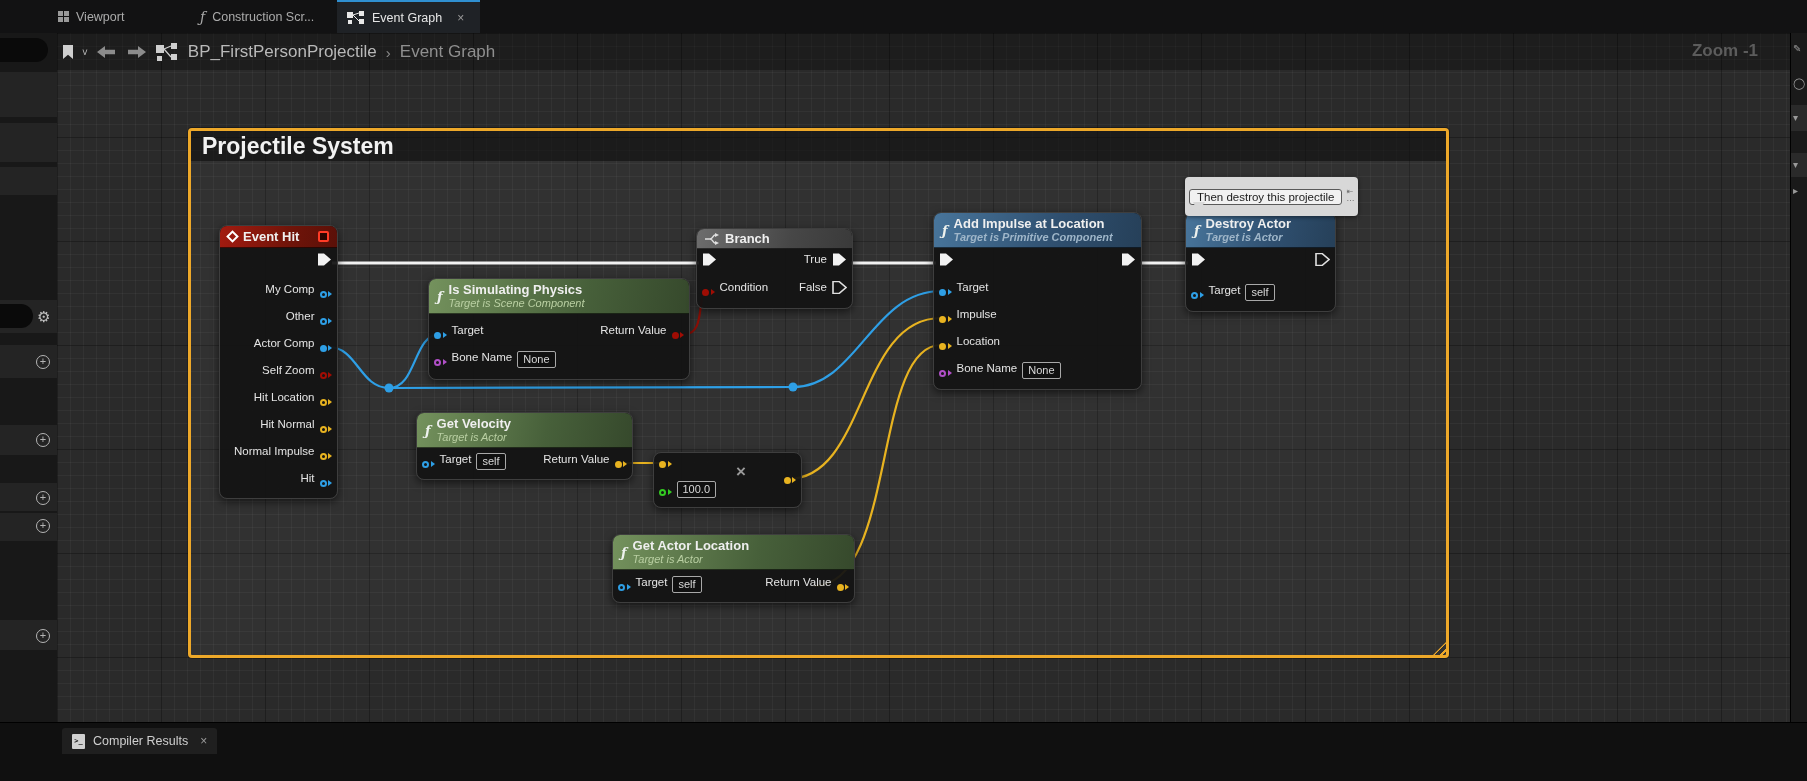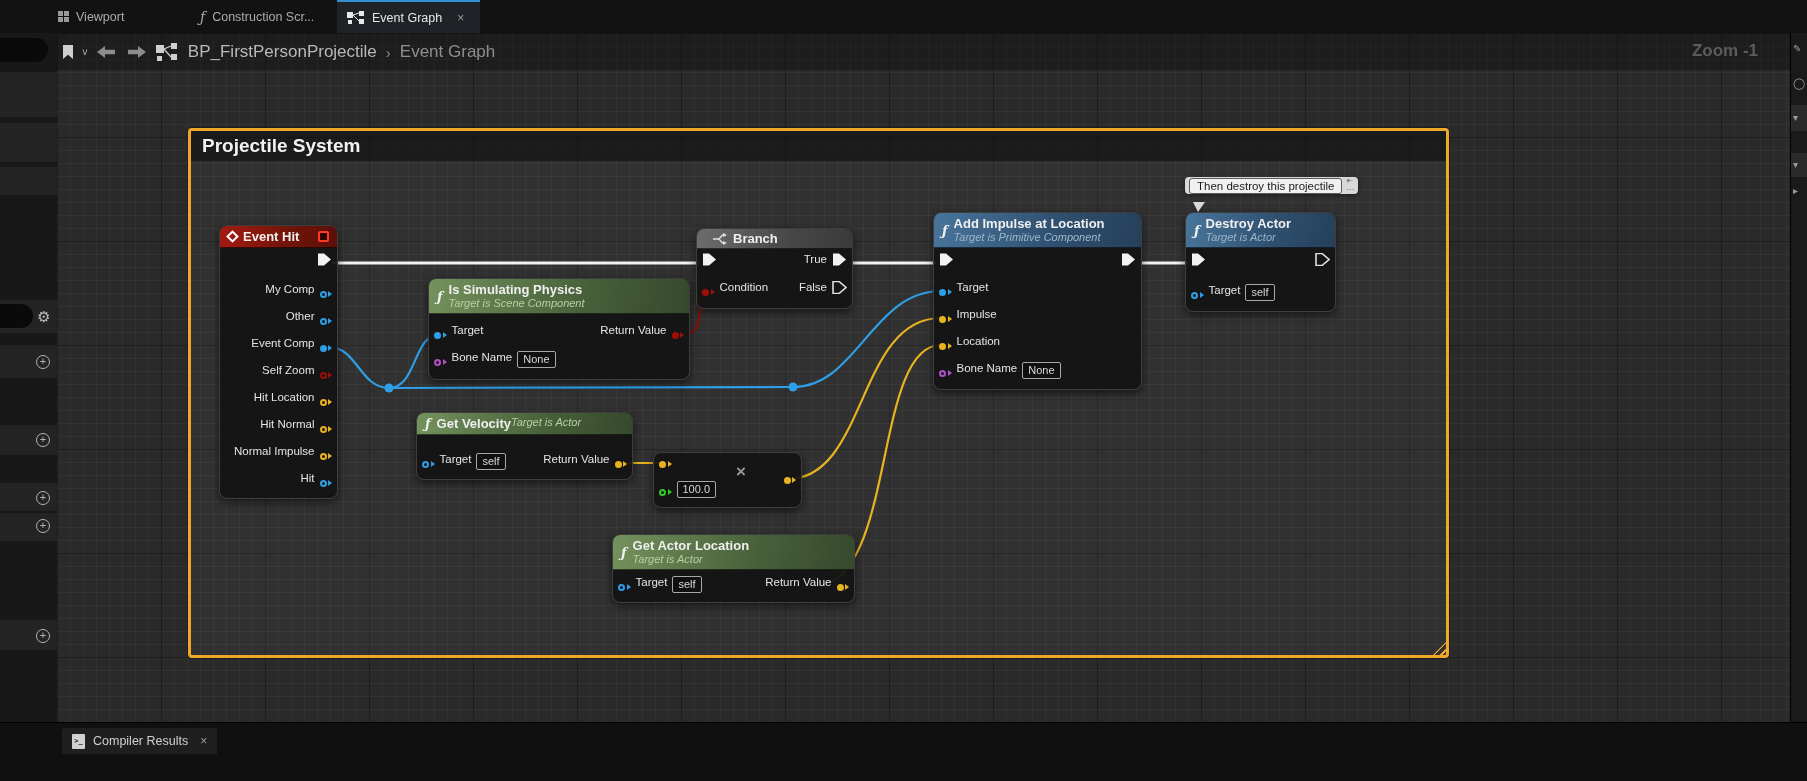--- a/index.html
+++ b/index.html
@@ -45,62 +45,62 @@
   .crumb-root { font-size:17px; color:#b9b9b9; }
   .crumb-sep { font-size:15px; color:#8a8a8a; }
   .crumb-cur { font-size:17px; color:#8f8f8f; }
   .zoomlabel { position:absolute; right:32px; top:8px; z-index:6; font-size:17px; font-weight:bold; color:#5c5c5c; }
   .watermark { position:absolute; right:12px; top:618px; z-index:1; font-size:56px; font-weight:bold; letter-spacing:1px; color:rgba(255,255,255,0.11); }
 
   
   .comment { position:absolute; left:131px; top:95px; width:1261px; height:530px; z-index:1;
     border:3px solid #eda829; border-radius:4px; background:rgba(190,190,190,0.055); box-shadow:0 0 0 1px rgba(0,0,0,0.35); }
   .comment-title { height:30px; background:rgba(10,10,10,0.55); display:flex; align-items:center; padding-left:11px;
-    font-size:19px; font-weight:bold; color:#f2f2f2; }
+    font-size:23px; font-weight:bold; color:#f2f2f2; }
   .comment-resize { position:absolute; right:-1px; bottom:-1px; width:15px; height:15px;
     background:repeating-linear-gradient(135deg, #eda829 0 2px, transparent 2px 5px);
     clip-path:polygon(100% 0, 100% 100%, 0 100%); }
 
   
   .wires { position:absolute; left:0; top:0; z-index:2; pointer-events:none; }
 
   
   .node { position:absolute; z-index:3; background:rgba(19,19,19,0.94); border:1px solid #3e3e3e; border-radius:8px;
     box-shadow:0 3px 9px rgba(0,0,0,0.55); }
   .nhead { display:flex; align-items:center; gap:6px; padding:3px 8px; border-radius:7px 7px 0 0; border-bottom:1px solid rgba(0,0,0,0.6); }
   .nhead .ficon { font-family:"DejaVu Serif", serif; font-style:italic; font-weight:bold; font-size:13px; color:#eef2ee; }
   .ntitle { font-size:13px; font-weight:bold; color:#efefef; line-height:15px; white-space:nowrap; }
   .nsub { font-size:11px; font-style:italic; line-height:13px; white-space:nowrap; }
   .hred   { background:linear-gradient(100deg,#a31b10 0%, #701409 60%, #5a1008 100%); }
   .hgreen { background:linear-gradient(100deg,#74925d 0%, #47603a 60%, #36492c 100%); }
   .hblue  { background:linear-gradient(100deg,#48759b 0%, #2f4f6f 60%, #264059 100%); }
   .hgray  { background:linear-gradient(100deg,#6d6d6d 0%, #474747 60%, #3a3a3a 100%); }
   .hgreen .nsub { color:#b9cfa2; }
-  .hblue  .nsub { color:#9fb6c9; }
+  .hblue  .nsub { color:#9fb6c9;font-weight:bold; }
   .diamond { width:9px; height:9px; border:2px solid #fff; transform:rotate(45deg); }
   .delegate { margin-left:auto; width:11px; height:11px; border:2px solid #ff3b26; border-radius:2px; background:#2a0500; }
 
   .prow { position:absolute; height:22px; display:flex; gap:5px; font-size:11.5px; color:#e4e4e4; white-space:nowrap; }
   .prow.in  { left:5px; }
   .prow.out { right:5px; }
 
   .pin { display:inline-flex; align-items:center; }
   .pin .ring { width:7px; height:7px; border:2px solid var(--c); border-radius:50%; background:transparent; }
   .pin.f .ring { background:var(--c); }
   .pin .wedge { width:0; height:0; border-top:3px solid transparent; border-bottom:3px solid transparent; border-left:4px solid var(--c); margin-left:1.5px; }
   .cblue{--c:#2e9fe6} .cred{--c:#a00d04} .cyel{--c:#e8b320} .cpur{--c:#b14fc8} .cgrn{--c:#33cc22}
 
   .execpin path { fill:#f2f2f2; }
   .execpin.hollow path { fill:none; stroke:#e0e0e0; stroke-width:1.6; }
 
   .vbox { border:1px solid #a8a8a8; background:#101010; color:#d8d8d8; font-size:11px; height:17px; line-height:15px; padding:0 5px; border-radius:2px; }
   .mulop { position:absolute; color:#9a9a9a; font-size:17px; font-weight:bold; }
 
   
-  .bubble { position:absolute; left:1128px; top:144px; z-index:4; height:17px; background:#d8d8d8; border-radius:4px;
+  .bubble { position:absolute; left:1128px; top:144px; z-index:4; height:39px; background:#d8d8d8; border-radius:4px;
     display:flex; align-items:center; gap:4px; padding:0 4px; box-shadow:0 1px 4px rgba(0,0,0,0.5);justify-content:space-between; }
   .bubble-inner { background:#f1f1f1; border:1px solid #5a5a5a; border-radius:3px; font-size:11.5px; color:#1b1b1b; padding:1px 7px; white-space:nowrap; }
   .bubble-icons { display:flex; flex-direction:column; gap:1px; }
   .bubble-icons span { font-size:8px; line-height:8px; color:#6e6e6e; }
   .bubble-tail { position:absolute; left:1136px; top:169px; z-index:4; width:0; height:0;
     border-left:5px solid transparent; border-right:7px solid transparent; border-top:10px solid #d8d8d8; }
 
   
   .compiler { position:absolute; left:0; bottom:0; width:100%; height:59px; background:#101010; border-top:1px solid #000; overflow:hidden; }
   .comp-tab { position:absolute; left:62px; top:5px; height:26px; background:#1f1f1f; border-radius:3px 3px 0 0;
@@ -238,21 +238,21 @@
           </span>
       </div>
       <div class="prow out" style="top:84px">
         <span>Other</span>
         <span class="pin cblue">
             <span class="ring"></span>
             <span class="wedge"></span>
           </span>
       </div>
       <div class="prow out" style="top:111px">
-        <span>Event Comp</span>
+        <span>Actor Comp</span>
         <span class="pin f cblue">
             <span class="ring"></span>
             <span class="wedge"></span>
           </span>
       </div>
       <div class="prow out" style="top:138px">
         <span>Self Zoom</span>
         <span class="pin cred">
             <span class="ring"></span>
             <span class="wedge"></span>
@@ -314,21 +314,21 @@
         <span class="pin cpur">
             <span class="ring"></span>
             <span class="wedge"></span>
           </span>
         <span>Bone Name</span>
         <span class="vbox">None</span>
       </div>
     </div>
 
     <div class="node" style="left:639px; top:195px; width:157px; height:81px">
-      <div class="nhead hgray" style="padding:2px 16px">
+      <div class="nhead hgray" style="padding:2px 8px">
         <svg width="14" height="12" viewBox="0 0 14 12">
           <path d="M0 6 H5 M5 6 C8 6 8 2 10 2 M5 6 C8 6 8 10 10 10" stroke="#e0e0e0" stroke-width="1.4" fill="none"></path>
           <polygon points="10,0 14,2 10,4" fill="#e0e0e0"></polygon>
             <polygon points="10,8 14,10 10,12" fill="#e0e0e0"></polygon>
         </svg>
         <span class="ntitle">Branch</span>
       </div>
       <div class="prow in" style="top:24px">
         <svg class="execpin" width="15" height="13" viewBox="0 0 15 13">
             <path d="M1 0.5 h6 L14 6.5 L7 12.5 H1 Z"></path>
@@ -428,21 +428,21 @@
             <span class="wedge"></span>
           </span>
         <span>Target</span>
         <span class="vbox">self</span>
       </div>
     </div>
 
     <div class="node" style="left:359px; top:379px; width:217px; height:68px">
       <div class="nhead hgreen">
         <span class="ficon">ƒ</span>
-        <span style="display:flex; ">
+        <span style="display:flex; flex-direction:column">
           <span class="ntitle">Get Velocity</span>
           <span class="nsub">Target is Actor</span>
         </span>
       </div>
       <div class="prow in" style="top:40px">
         <span class="pin cblue">
             <span class="ring"></span>
             <span class="wedge"></span>
           </span>
         <span>Target</span>

